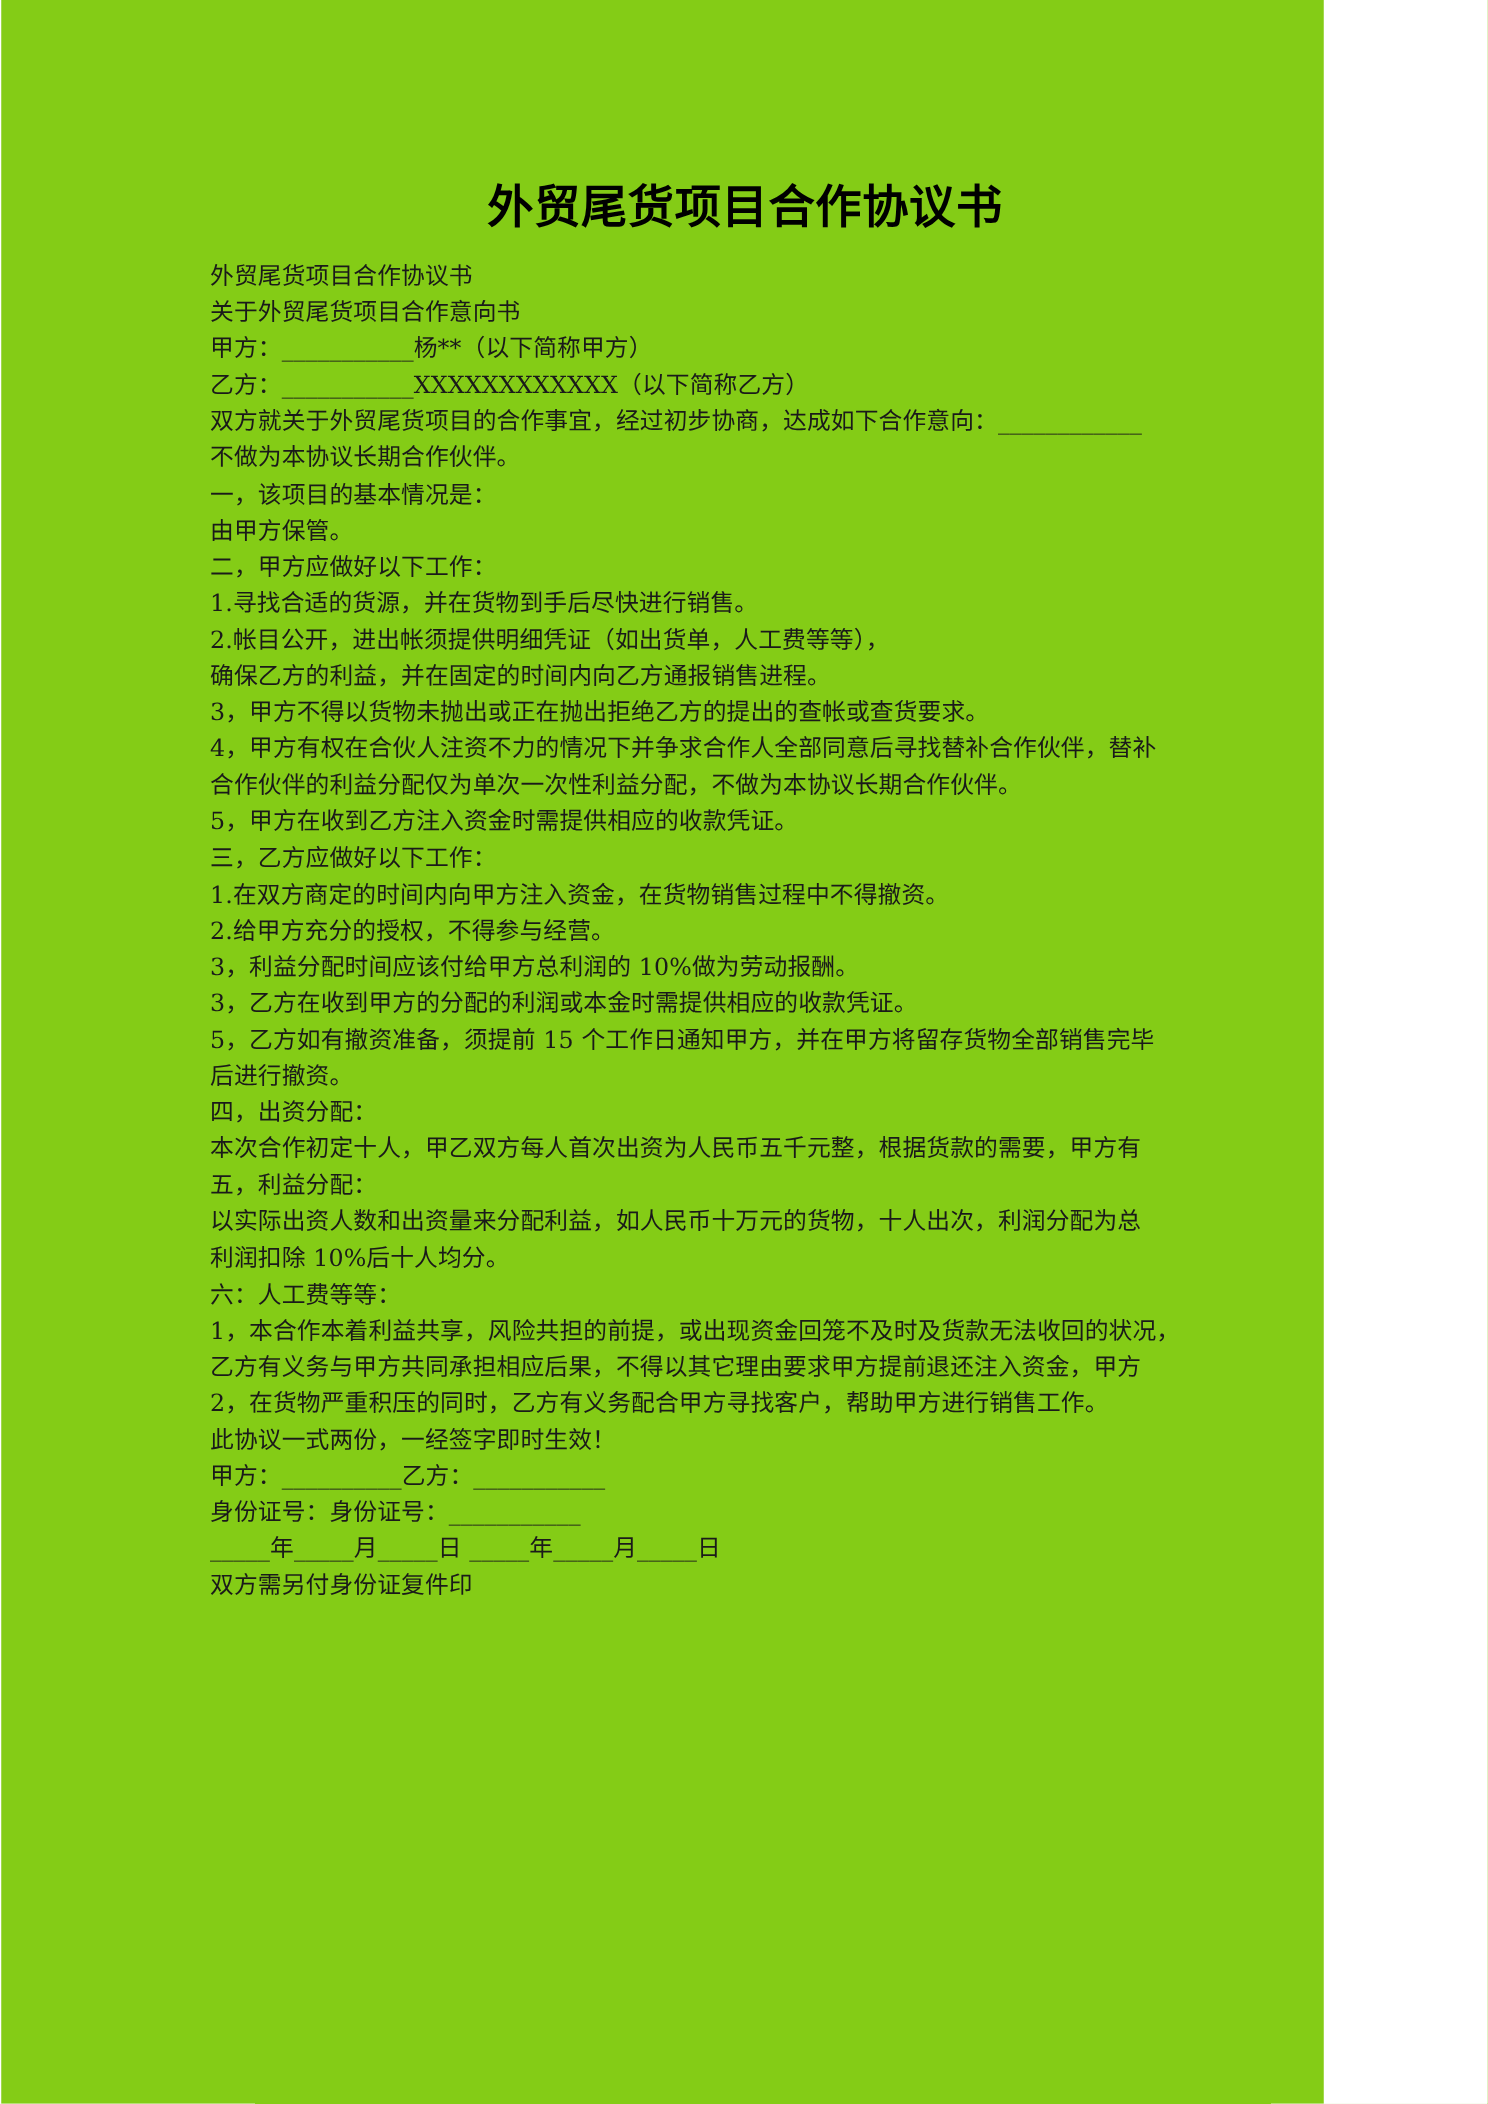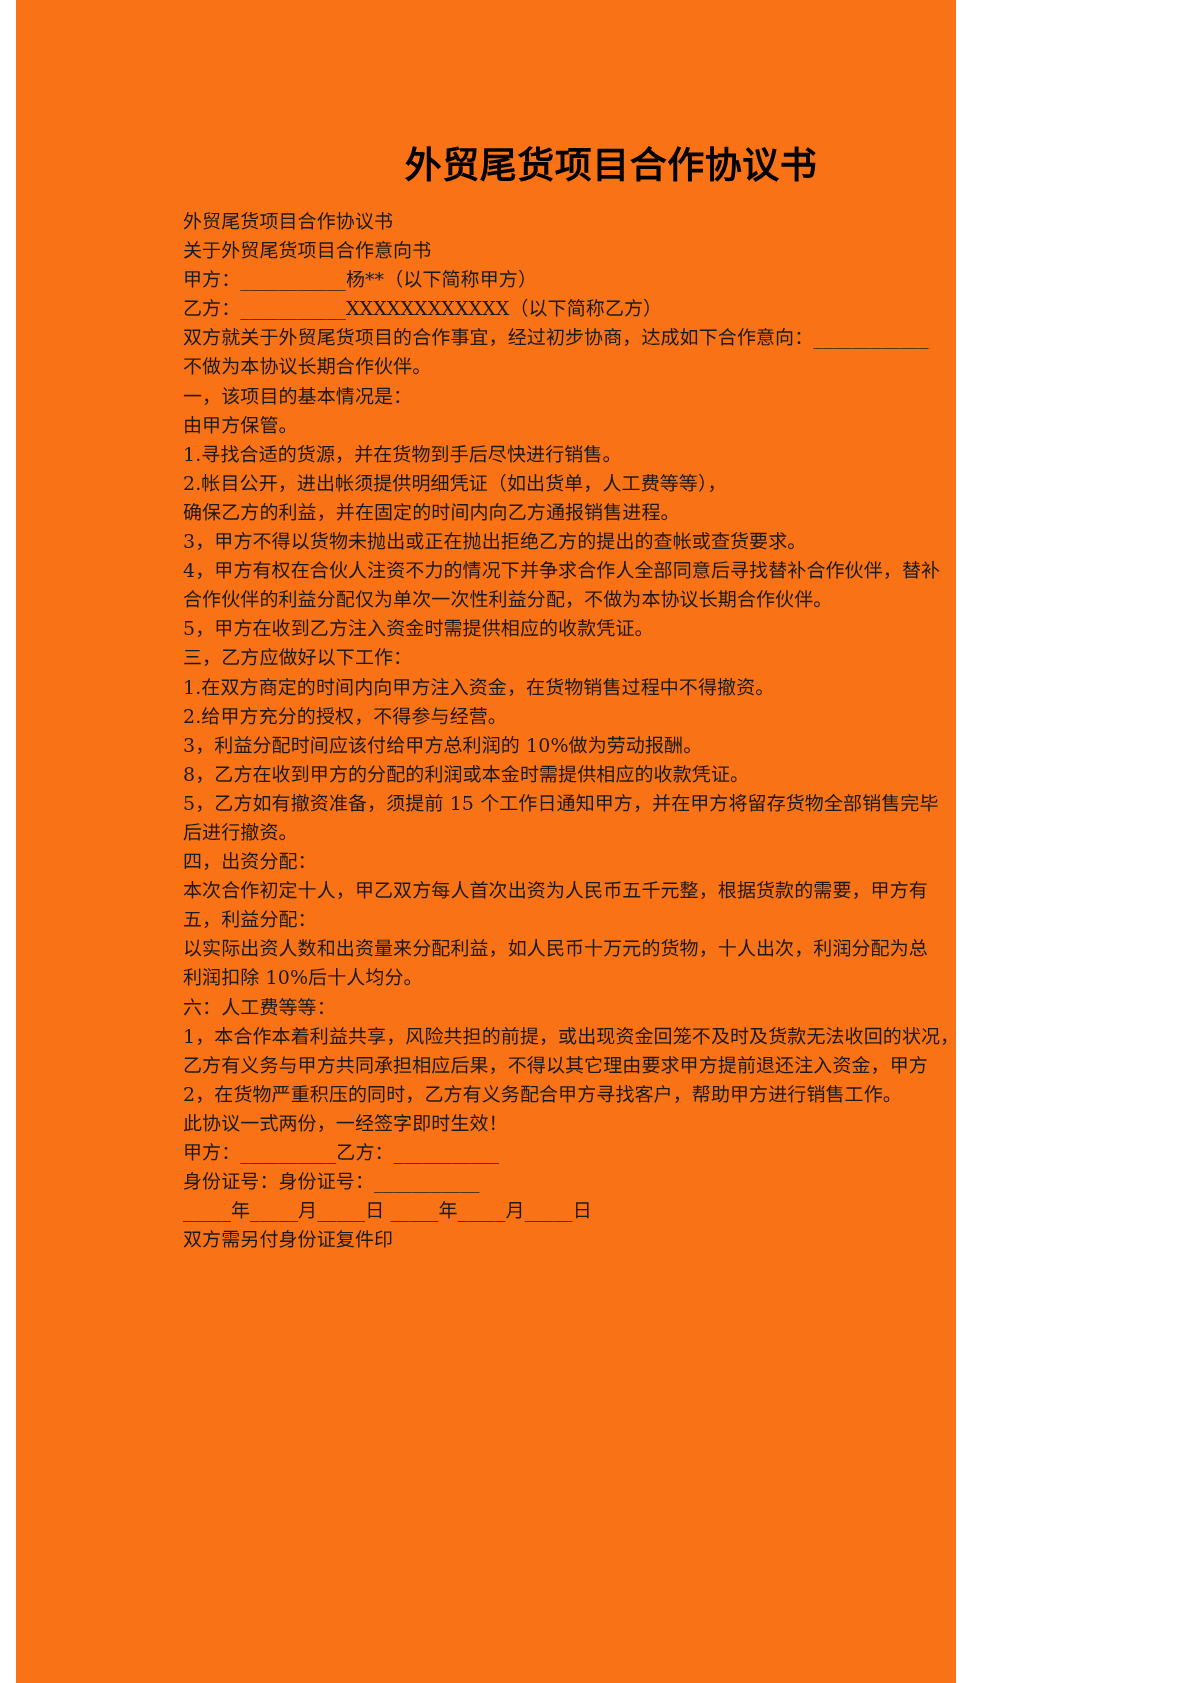--- a/index.html
+++ b/index.html
@@ -13,25 +13,25 @@
     height: 1683px;
     position: relative;
     overflow: hidden;
     font-family: "DejaVu Serif", "Liberation Serif", serif;
     color: #000000;
     -webkit-font-smoothing: antialiased;
   }
 
   .page {
     position: absolute;
-    left: 16px;
+    left: 1px;
     top: 0;
-    width: 940px;
+    width: 1058px;
     height: 1683px;
-    background: #f97316;
+    background: #84cc16;
   }
 
   .doc-title {
     position: absolute;
     left: 0;
     top: 143px;
     width: 1190px;
     text-align: center;
     font-family: "DejaVu Sans", "Liberation Sans", sans-serif;
     font-weight: bold;
@@ -67,32 +67,33 @@
 
   <div class="body-block">
     <div class="line">外贸尾货项目合作协议书</div>
     <div class="line">关于外贸尾货项目合作意向书</div>
     <div class="line">甲方：___________杨**（以下简称甲方）</div>
     <div class="line">乙方：___________XXXXXXXXXXXX（以下简称乙方）</div>
     <div class="line">双方就关于外贸尾货项目的合作事宜，经过初步协商，达成如下合作意向：____________</div>
     <div class="line">不做为本协议长期合作伙伴。</div>
     <div class="line">一，该项目的基本情况是：</div>
     <div class="line">由甲方保管。</div>
+    <div class="line">二，甲方应做好以下工作：</div>
     <div class="line">1.寻找合适的货源，并在货物到手后尽快进行销售。</div>
     <div class="line">2.帐目公开，进出帐须提供明细凭证（如出货单，人工费等等），</div>
     <div class="line">确保乙方的利益，并在固定的时间内向乙方通报销售进程。</div>
     <div class="line">3，甲方不得以货物未抛出或正在抛出拒绝乙方的提出的查帐或查货要求。</div>
     <div class="line">4，甲方有权在合伙人注资不力的情况下并争求合作人全部同意后寻找替补合作伙伴，替补</div>
     <div class="line">合作伙伴的利益分配仅为单次一次性利益分配，不做为本协议长期合作伙伴。</div>
     <div class="line">5，甲方在收到乙方注入资金时需提供相应的收款凭证。</div>
     <div class="line">三，乙方应做好以下工作：</div>
     <div class="line">1.在双方商定的时间内向甲方注入资金，在货物销售过程中不得撤资。</div>
     <div class="line">2.给甲方充分的授权，不得参与经营。</div>
     <div class="line">3，利益分配时间应该付给甲方总利润的 10%做为劳动报酬。</div>
-    <div class="line">8，乙方在收到甲方的分配的利润或本金时需提供相应的收款凭证。</div>
+    <div class="line">3，乙方在收到甲方的分配的利润或本金时需提供相应的收款凭证。</div>
     <div class="line">5，乙方如有撤资准备，须提前 15 个工作日通知甲方，并在甲方将留存货物全部销售完毕</div>
     <div class="line">后进行撤资。</div>
     <div class="line">四，出资分配：</div>
     <div class="line">本次合作初定十人，甲乙双方每人首次出资为人民币五千元整，根据货款的需要，甲方有</div>
     <div class="line">五，利益分配：</div>
     <div class="line">以实际出资人数和出资量来分配利益，如人民币十万元的货物，十人出次，利润分配为总</div>
     <div class="line">利润扣除 10%后十人均分。</div>
     <div class="line">六：人工费等等：</div>
     <div class="line">1，本合作本着利益共享，风险共担的前提，或出现资金回笼不及时及货款无法收回的状况，</div>
     <div class="line">乙方有义务与甲方共同承担相应后果，不得以其它理由要求甲方提前退还注入资金，甲方</div>

